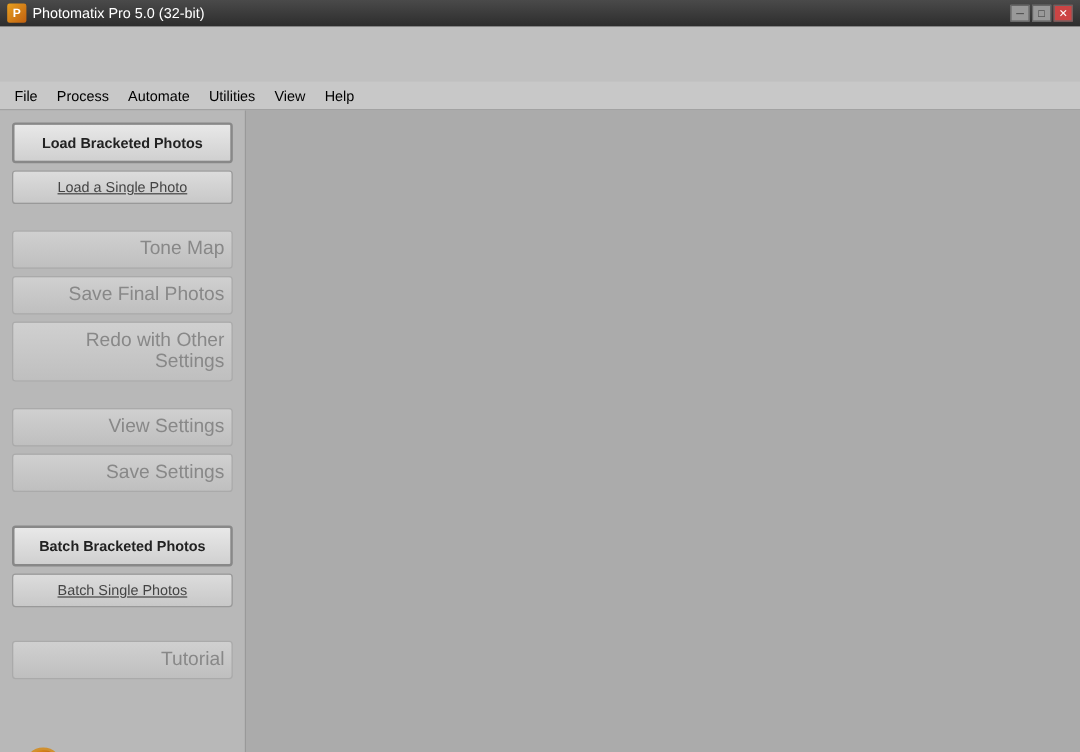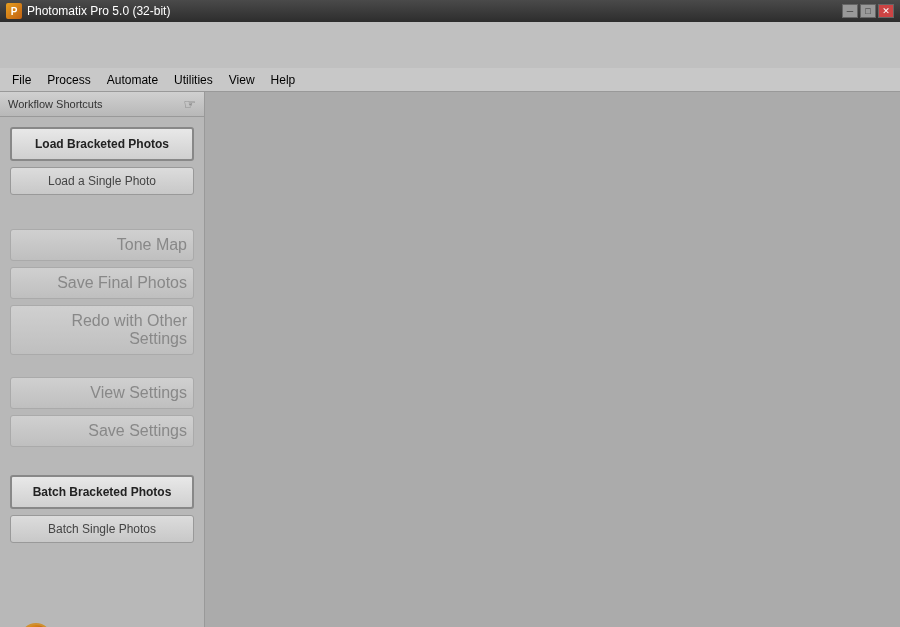--- a/index.html
+++ b/index.html
@@ -158,21 +158,22 @@
       width: 100%;
       padding: 6px 6px;
       background: linear-gradient(to bottom, #dcdcdc, #c8c8c8);
       border: 1px solid #999;
       border-radius: 3px;
       font-size: 12px;
       font-weight: normal;
       color: #444;
       cursor: pointer;
       text-align: center;
-      margin-bottom: 16px;
+      margin-bottom: 4px;
+      text-decoration: underline;
     }
 
     .btn-disabled {
       display: block;
       width: 100%;
       padding: 6px 6px;
       background: linear-gradient(to bottom, #d0d0d0, #bfbfbf);
       border: 1px solid #aaa;
       border-radius: 3px;
       font-size: 16px;
@@ -234,24 +235,20 @@
   <div class="menu-item">Process</div>
   <div class="menu-item">Automate</div>
   <div class="menu-item">Utilities</div>
   <div class="menu-item">View</div>
   <div class="menu-item">Help</div>
 </div>
 
 <div class="main-area">
 
   <div class="sidebar">
-    <div class="panel-header">
-      <span>Workflow Shortcuts</span>
-      <span class="panel-header-pin">☞</span>
-    </div>
 
     <div class="panel-content">
 
       <button class="btn-primary">Load Bracketed Photos</button>
 
       <button class="btn-secondary">Load a Single Photo</button>
 
       <div class="section-divider"></div>
 
       <button class="btn-disabled">Tone Map</button>
@@ -267,20 +264,21 @@
       <button class="btn-disabled">Save Settings</button>
 
       <div class="section-divider-lg"></div>
 
       <button class="btn-primary">Batch Bracketed Photos</button>
 
       <button class="btn-secondary">Batch Single Photos</button>
 
       <div class="section-divider-lg"></div>
 
+      <button class="btn-disabled">Tutorial</button>
 
       <div class="bottom-logo-area">
         <div class="logo-circle"></div>
       </div>
 
     </div>
   </div>
 
   <div class="work-area"></div>
 

